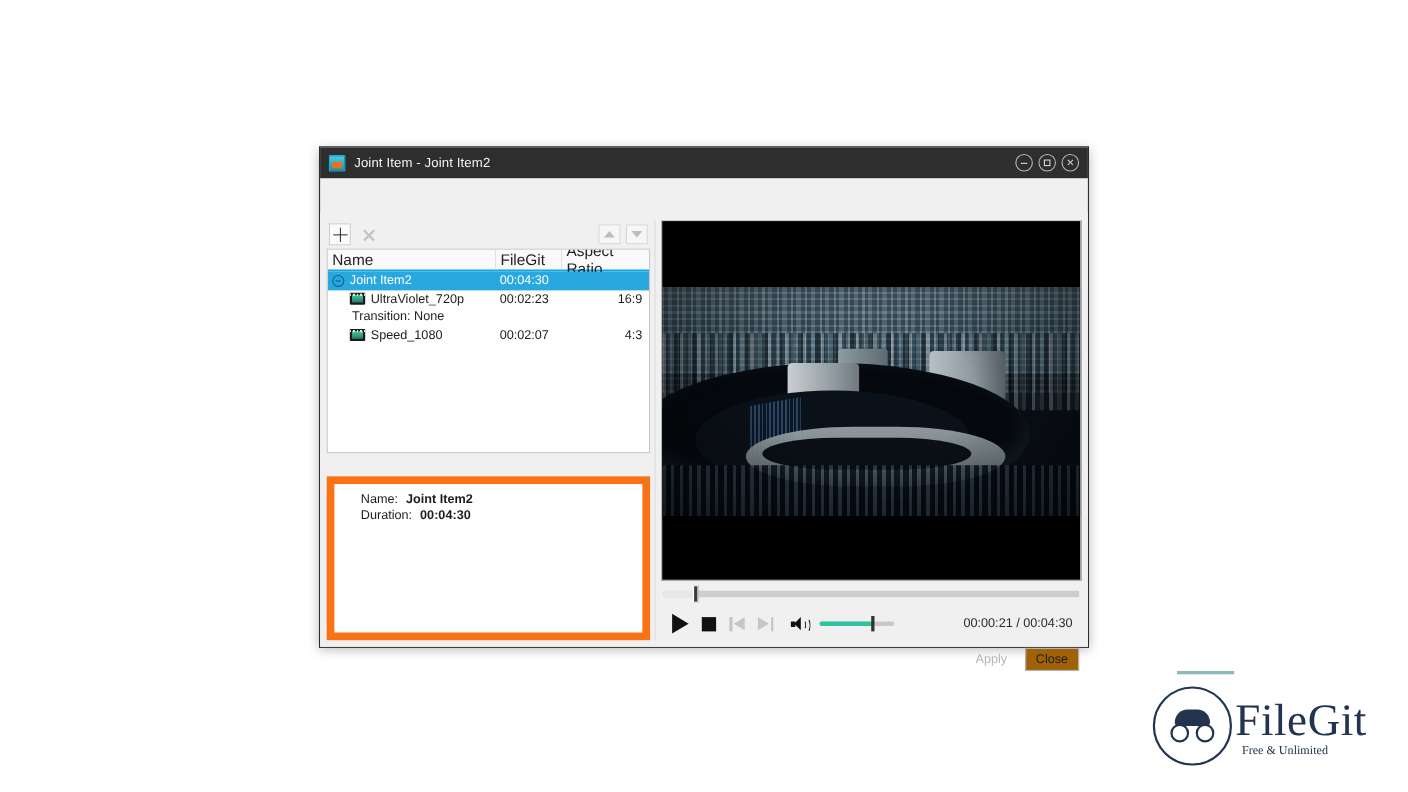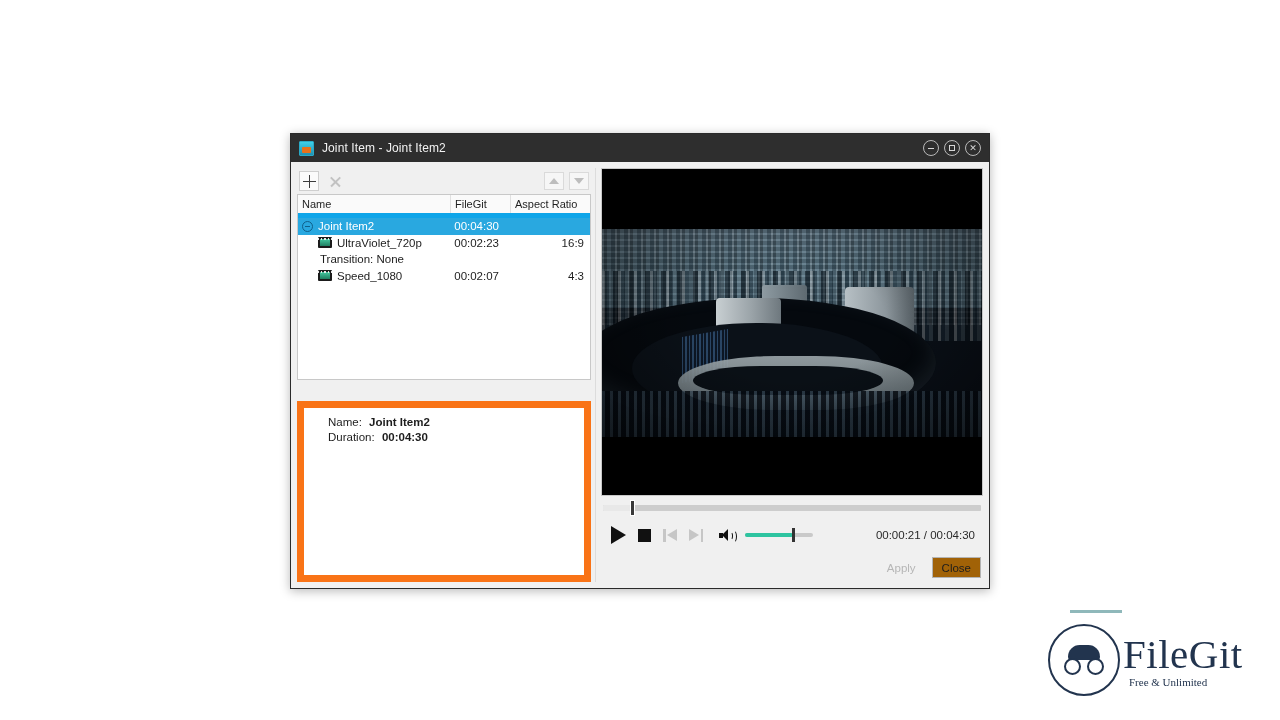--- a/index.html
+++ b/index.html
@@ -26,20 +26,21 @@
     left: 290px;
     top: 133px;
     width: 700px;
     height: 456px;
     background: #f0f0f0;
     border: 1px solid #2a2a2a;
     box-shadow: 0 2px 10px rgba(0,0,0,0.28);
     box-sizing: border-box;
     display: flex;
     flex-direction: column;
+    gap: 32px;
   }
 
   .titlebar {
     height: 28px;
     background: #2e2e2e;
     display: flex;
     align-items: center;
     padding: 0 6px 0 8px;
     flex: 0 0 auto;
     position: relative;
@@ -237,23 +238,23 @@
     background: #ffffff;
     box-sizing: border-box;
     display: flex;
     flex-direction: column;
     overflow: hidden;
   }
   .lhead {
     display: flex;
     height: 18px;
     background: #fafafa;
-    border-bottom: 5px solid #0ea5e9;
-    flex: 0 0 auto;
-    font-size: 11px;
+    border-bottom: 2px solid #0ea5e9;
+    flex: 0 0 auto;
+    font-size: 14px;
     color: #1f1f1f;
   }
   .lhead > div {
     display: flex;
     align-items: center;
     box-sizing: border-box;
     padding: 0 4px;
   }
   .col-name { flex: 1 1 auto; border-right: 1px solid #e0e0e0; }
   .col-dur  { flex: 0 0 60px; border-right: 1px solid #e0e0e0; }

